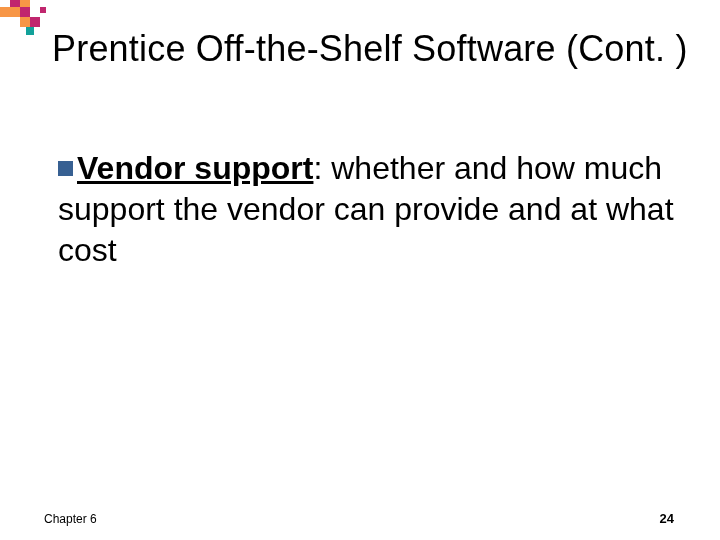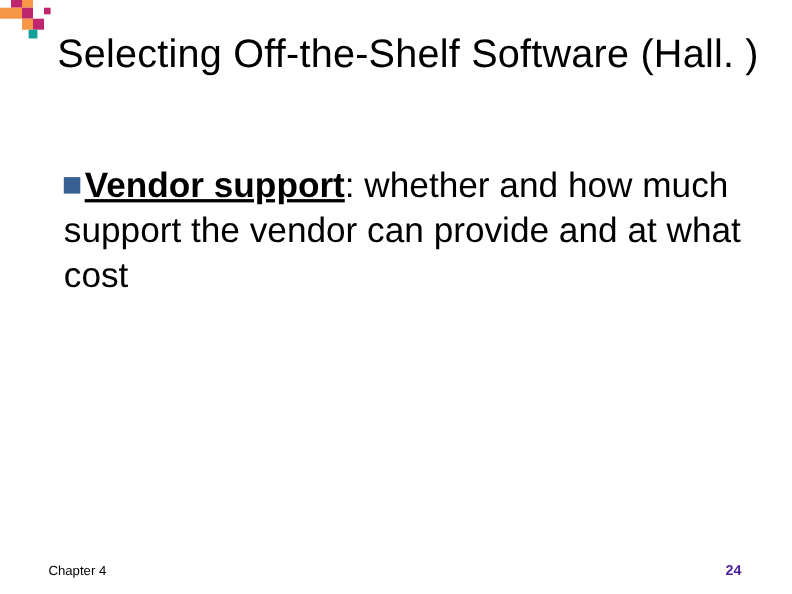--- a/index.html
+++ b/index.html
@@ -76,42 +76,42 @@
     text-align: center;
     font-size: 11.5px;
     color: #000;
   }
   .pagenum {
     position: absolute;
     right: 46px;
     bottom: 0;
     font-size: 13px;
     font-weight: 700;
-    color: #4c1d95;
+    color: #000000;
   }
 </style>
 </head>
 <body>
 
 <div class="deco">
   <span class="sq" style="left:0px; top:7px; width:10px; height:10px; background:#f79646;"></span>
   <span class="sq" style="left:10px; top:0px; width:10px; height:7px; background:#c0266e;"></span>
   <span class="sq" style="left:10px; top:7px; width:10px; height:10px; background:#f79646;"></span>
   <span class="sq" style="left:20px; top:0px; width:10px; height:7px; background:#f79646;"></span>
   <span class="sq" style="left:20px; top:7px; width:10px; height:10px; background:#c0266e;"></span>
   <span class="sq" style="left:20px; top:17px; width:10px; height:10px; background:#f79646;"></span>
   <span class="sq" style="left:30px; top:17px; width:10px; height:10px; background:#c0266e;"></span>
   <span class="sq" style="left:26px; top:27px; width:8px; height:8px; background:#12a19a;"></span>
   <span class="sq" style="left:40px; top:7px; width:6px; height:6px; background:#c0266e;"></span>
 </div>
 
-<h1 class="title">Selecting Off-the-Shelf Software (Hall. )</h1>
+<h1 class="title">Prentice Off-the-Shelf Software (Cont. )</h1>
 
 <div class="body">
   <div class="bullet-row">
     <span class="bullet-icon"></span><span class="bold under">Vendor support</span><span>: whether and how much support the vendor can provide and at what cost</span>
   </div>
 </div>
 
 <div class="footer">
-  <div class="chapter">Chapter 4</div>
+  <div class="chapter">Chapter 6</div>
   <div class="pagenum">24</div>
 </div>
 
 </body></html>

